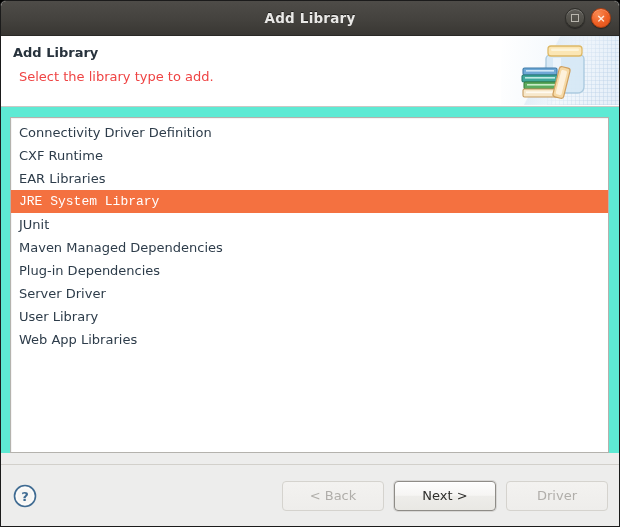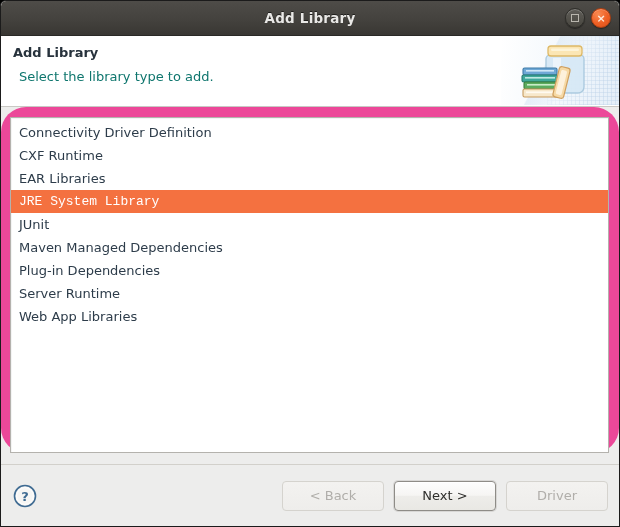--- a/index.html
+++ b/index.html
@@ -105,21 +105,21 @@
     top: 9px;
     font-size: 13px;
     font-weight: bold;
     color: #27323c;
   }
   .header-subtitle {
     position: absolute;
     left: 18px;
     top: 33px;
     font-size: 13px;
-    color: #0f766e;
+    color: #ef4444;
   }
   .header-art {
     position: absolute;
     right: 0;
     top: 0;
     width: 118px;
     height: 69px;
     background:
       linear-gradient(118deg, rgba(255,255,255,0) 38%, rgba(214,229,243,0.55) 39%, rgba(231,240,250,0.35) 56%, rgba(255,255,255,0) 57%),
       linear-gradient(100deg, #ffffff 0%, #f2f7fc 55%, #e4eef8 100%);
@@ -132,27 +132,26 @@
       repeating-linear-gradient(to right, rgba(186,208,231,0.40) 0 1px, rgba(0,0,0,0) 1px 4px),
       repeating-linear-gradient(to bottom, rgba(186,208,231,0.40) 0 1px, rgba(0,0,0,0) 1px 4px);
     -webkit-mask-image: linear-gradient(120deg, rgba(0,0,0,0) 20%, rgba(0,0,0,1) 72%);
             mask-image: linear-gradient(120deg, rgba(0,0,0,0) 20%, rgba(0,0,0,1) 72%);
   }
   .header-art svg { position: absolute; left: 19px; top: 5px; }
 
   
   .body {
     flex: 1 1 auto;
-    background: #ec4899;
+    background: #5eead4;
     padding: 10px 10px 0 9px;
     box-sizing: border-box;
     display: flex;
     flex-direction: column;
     min-height: 0;
-    border-radius: 25px;
   }
 
   .listbox {
     flex: 1 1 auto;
     background: #ffffff;
     border: 1px solid #b4b2ad;
     box-shadow: inset 1px 1px 0 rgba(0,0,0,0.045);
     box-sizing: border-box;
     padding: 3px 0 0 0;
     overflow: hidden;
@@ -271,21 +270,22 @@
 
   <div class="body">
     <div class="listbox">
       <div class="list-row">Connectivity Driver Definition</div>
       <div class="list-row">CXF Runtime</div>
       <div class="list-row">EAR Libraries</div>
       <div class="list-row selected">JRE System Library</div>
       <div class="list-row">JUnit</div>
       <div class="list-row">Maven Managed Dependencies</div>
       <div class="list-row">Plug-in Dependencies</div>
-      <div class="list-row">Server Runtime</div>
+      <div class="list-row">Server Driver</div>
+      <div class="list-row">User Library</div>
       <div class="list-row">Web App Libraries</div>
     </div>
   </div>
 
   <div class="footer">
     <svg class="help-icon" viewBox="0 0 26 26">
       <circle cx="13" cy="13" r="10.5" fill="#f7f6f4" stroke="#3f6b92" stroke-width="1.6"></circle>
       <circle cx="13" cy="13" r="8.4" fill="none" stroke="#ffffff" stroke-width="1"></circle>
       <text x="13" y="18" text-anchor="middle" font-family="DejaVu Sans, sans-serif" font-size="13" font-weight="bold" fill="#3f6b92">?</text>
     </svg>

